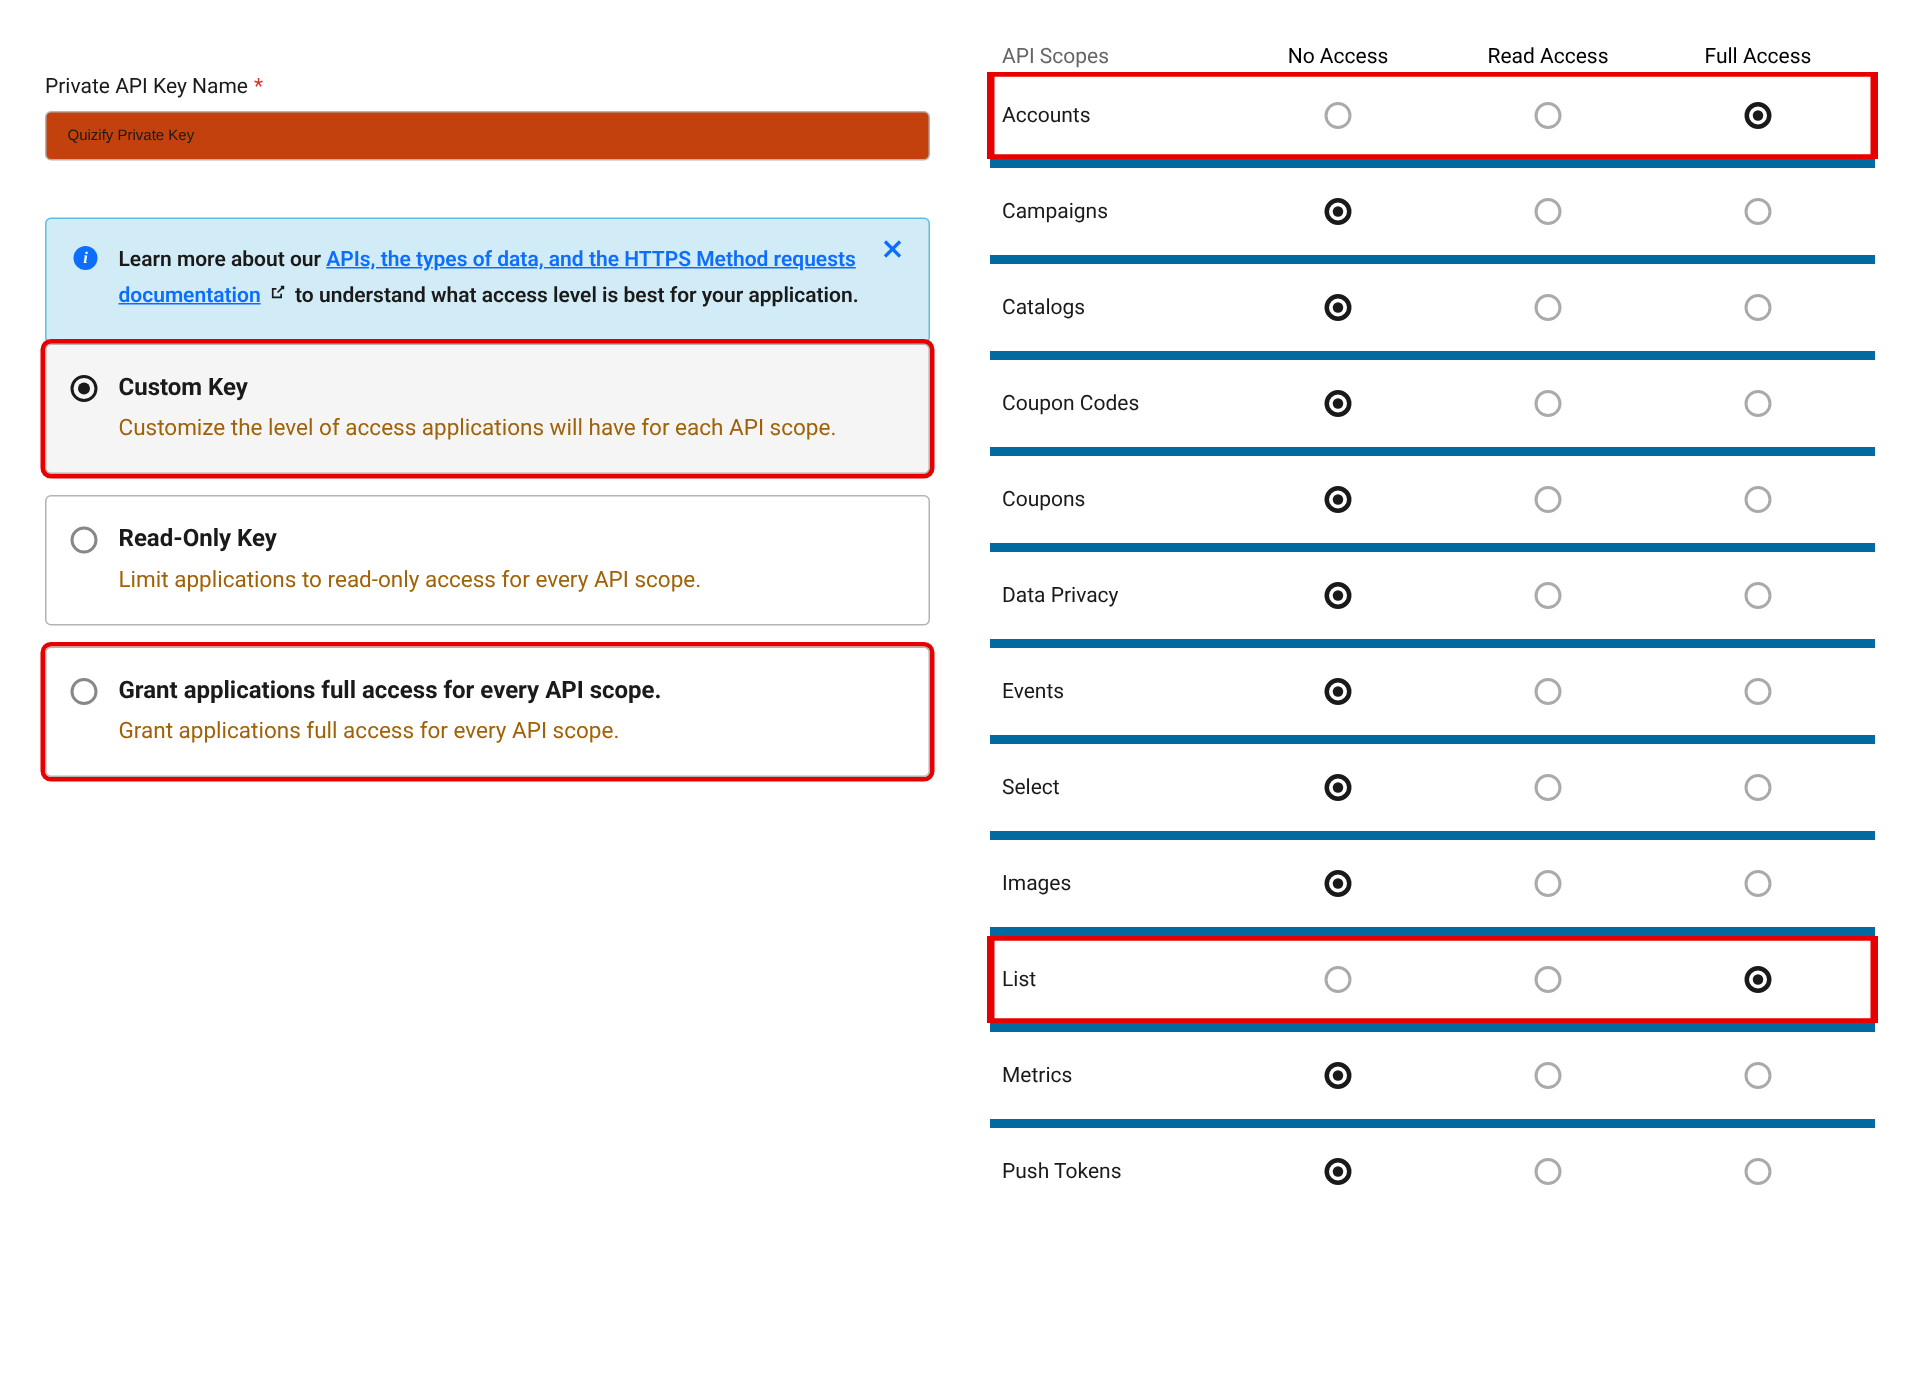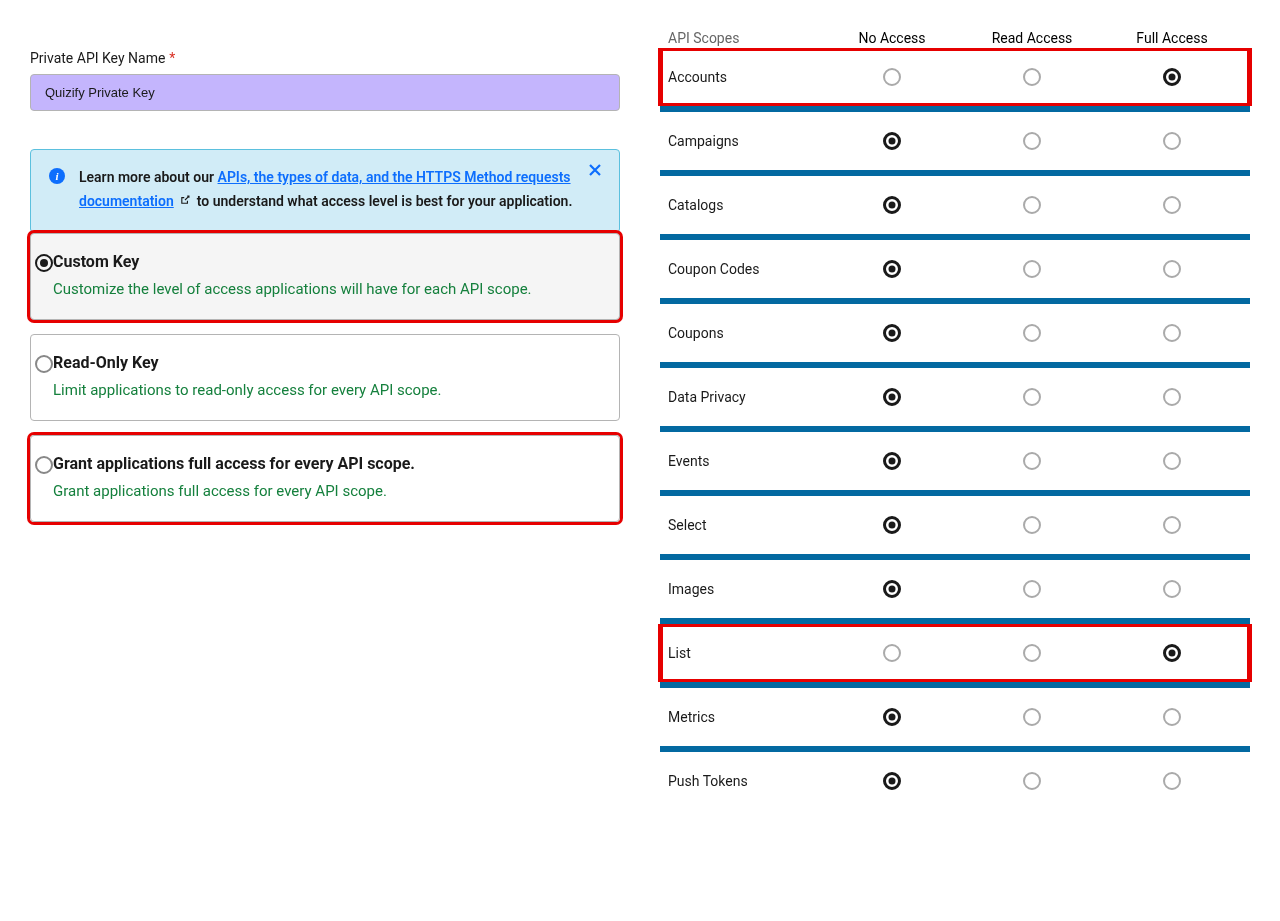--- a/index.html
+++ b/index.html
@@ -31,26 +31,26 @@
       display: block;
       margin-top: 20px;
     }
     .required-star {
       color: #d93025;
       margin-left: 4px;
     }
     .text-input {
       width: 100%;
       padding: 10px 14px;
-      font-size: 13px;
+      font-size: 10px;
       border: 1px solid #b4b4b4;
       border-radius: 4px;
       outline: none;
       color: #1a1a1a;
-      background: #c4b5fd;
+      background: #c2410c;
     }
     .info-callout {
       background: #d1ecf7;
       border: 1px solid #5bc0de;
       border-radius: 4px;
       padding: 16px 18px 18px 18px;
       margin-top: 38px;
       display: flex;
       align-items: flex-start;
       gap: 14px;
@@ -111,23 +111,24 @@
       margin-bottom: 8px;
     }
     .radio-box-group {
       display: flex;
       flex-direction: column;
       gap: 14px;
     }
     .radio-box {
       border: 1px solid #b4b4b4;
       border-radius: 4px;
-      padding: 18px 20px 18px 4px;
+      padding: 18px 20px 18px 16px;
       display: flex;
       align-items: flex-start;
+      gap: 14px;
       cursor: pointer;
     }
     .radio-box.selected {
       background: #f5f5f5;
     }
     .radio-box.highlighted {
       box-shadow: 0 0 0 3px #e60000;
       position: relative;
       z-index: 1;
     }
@@ -159,21 +160,21 @@
       flex: 1;
     }
     .radio-title {
       font-weight: 700;
       font-size: 16px;
       color: #1a1a1a;
       margin-bottom: 6px;
     }
     .radio-desc {
       font-size: 15px;
-      color: #15803d;
+      color: #a16207;
       line-height: 1.6;
     }
     
     .scopes-table {
       width: 100%;
     }
     .scopes-header {
       display: flex;
       align-items: center;
       padding: 0 8px 2px 8px;

